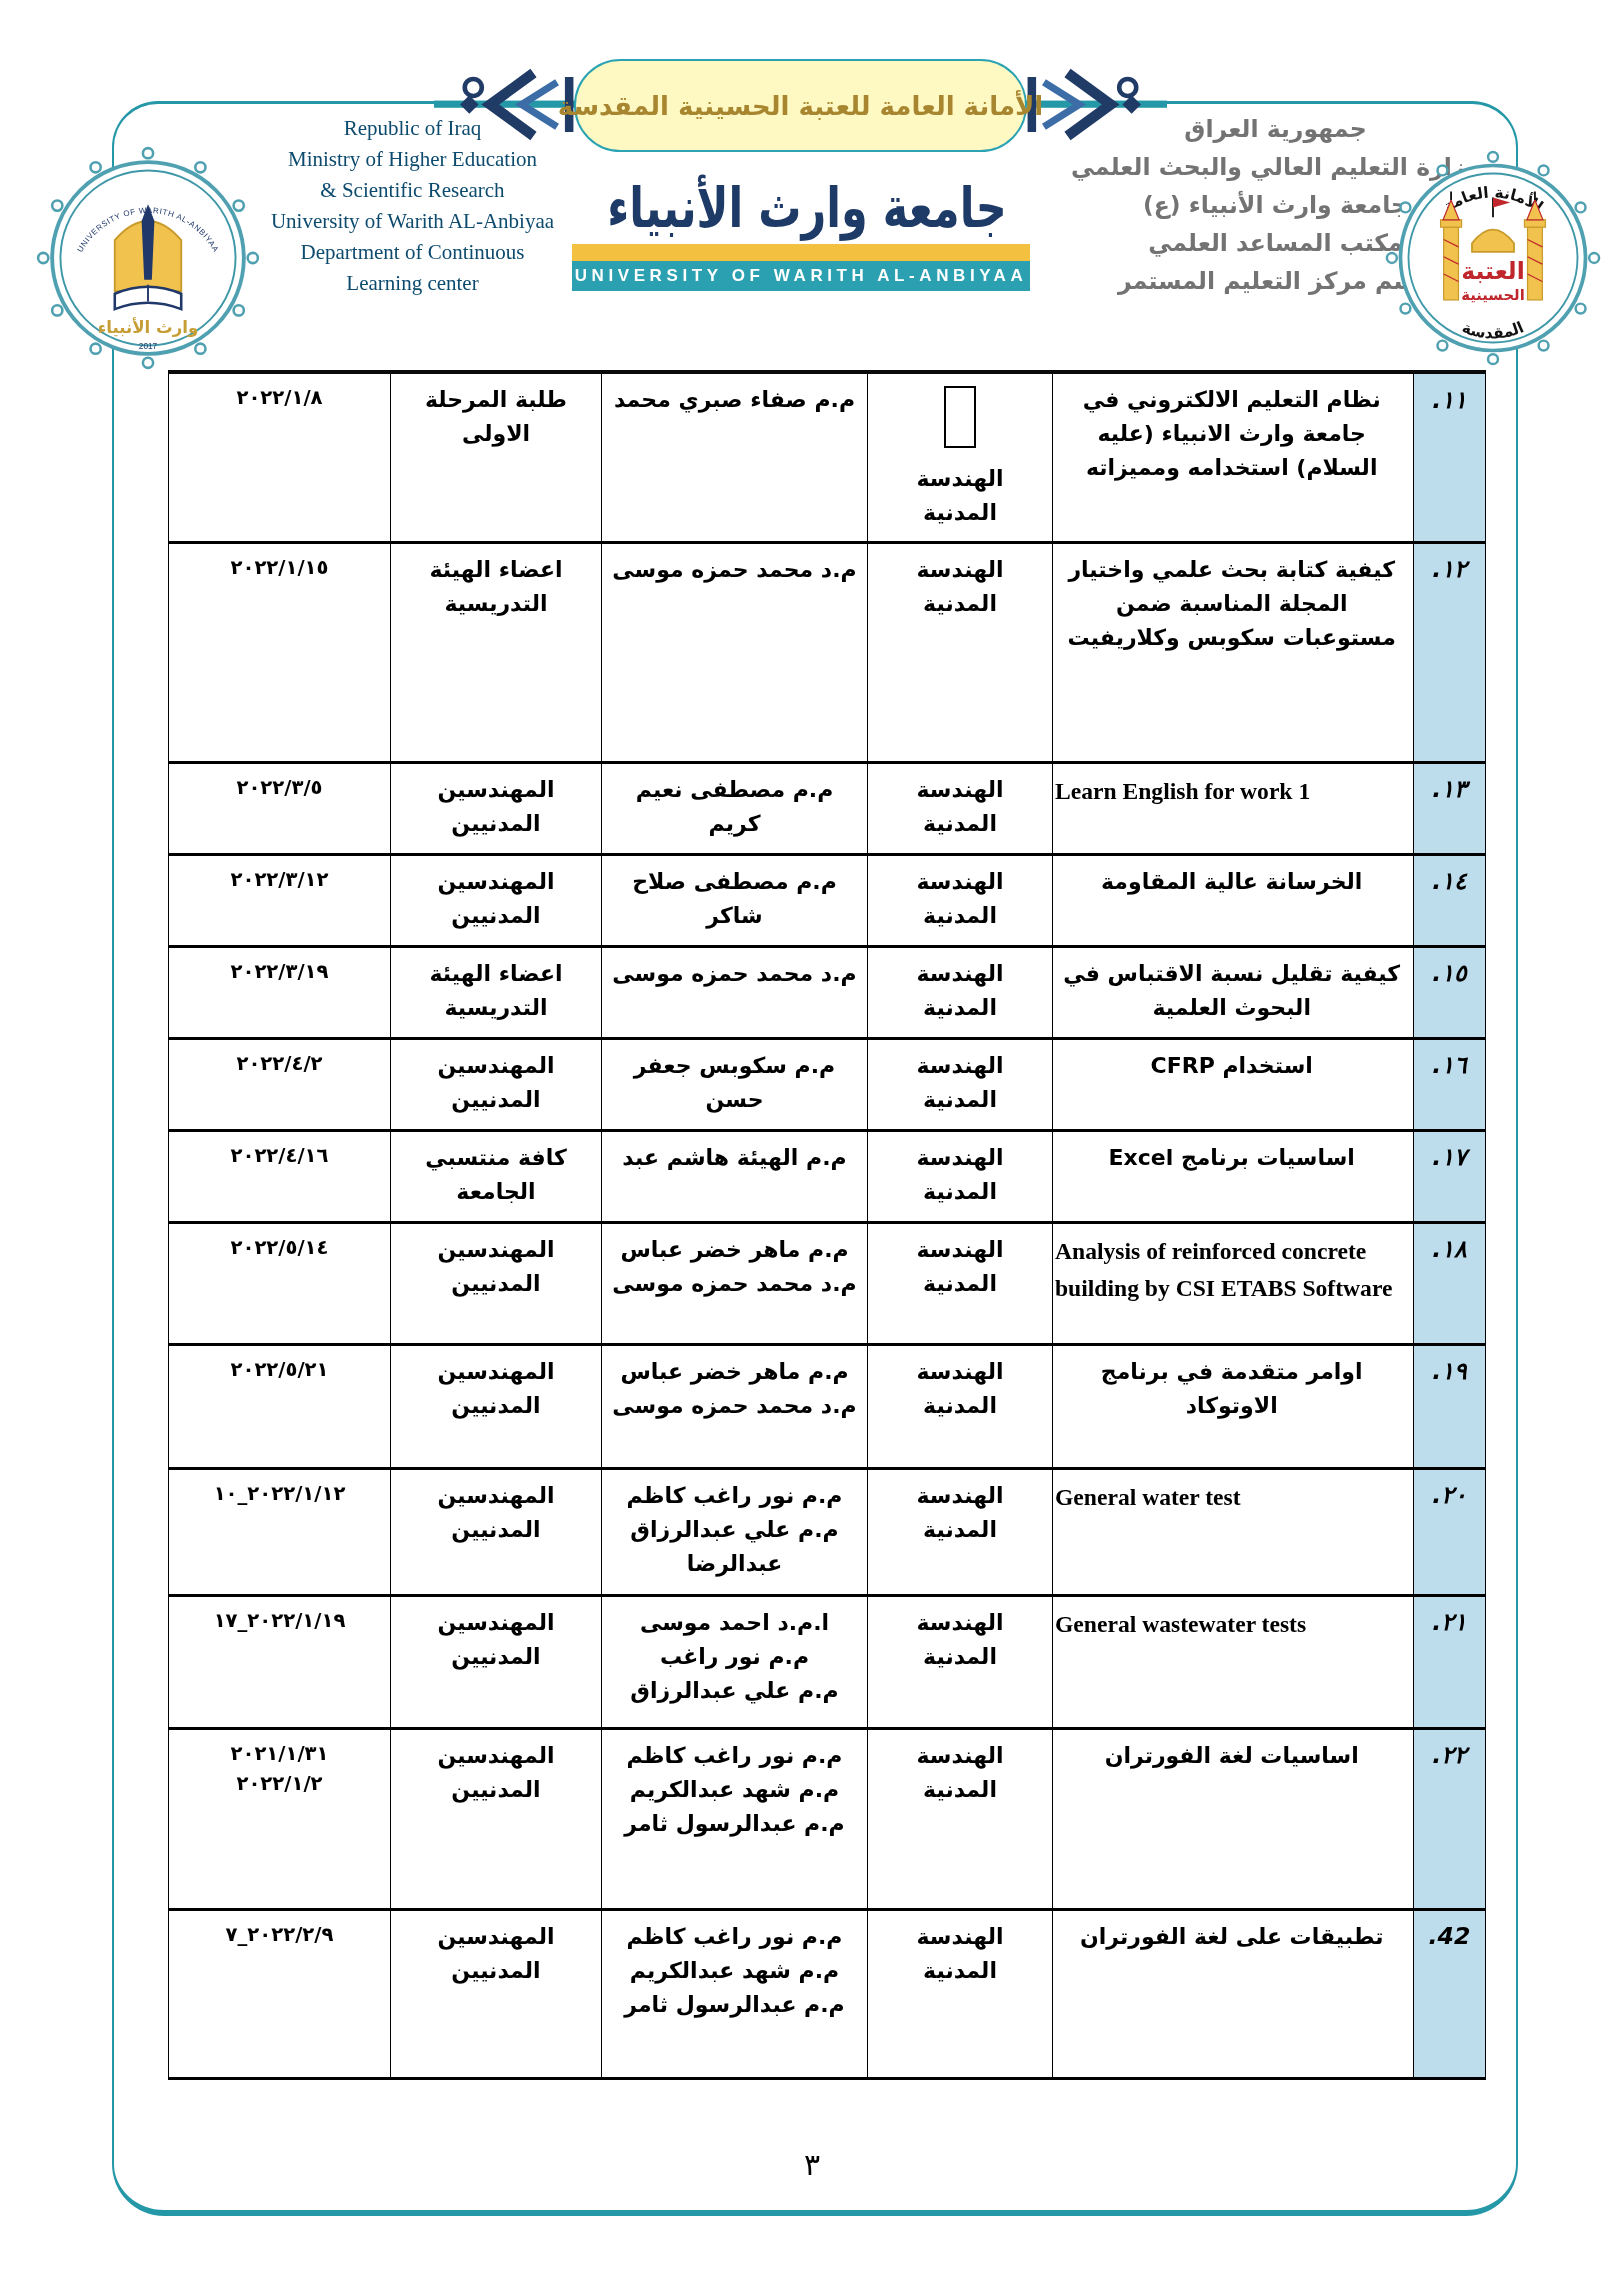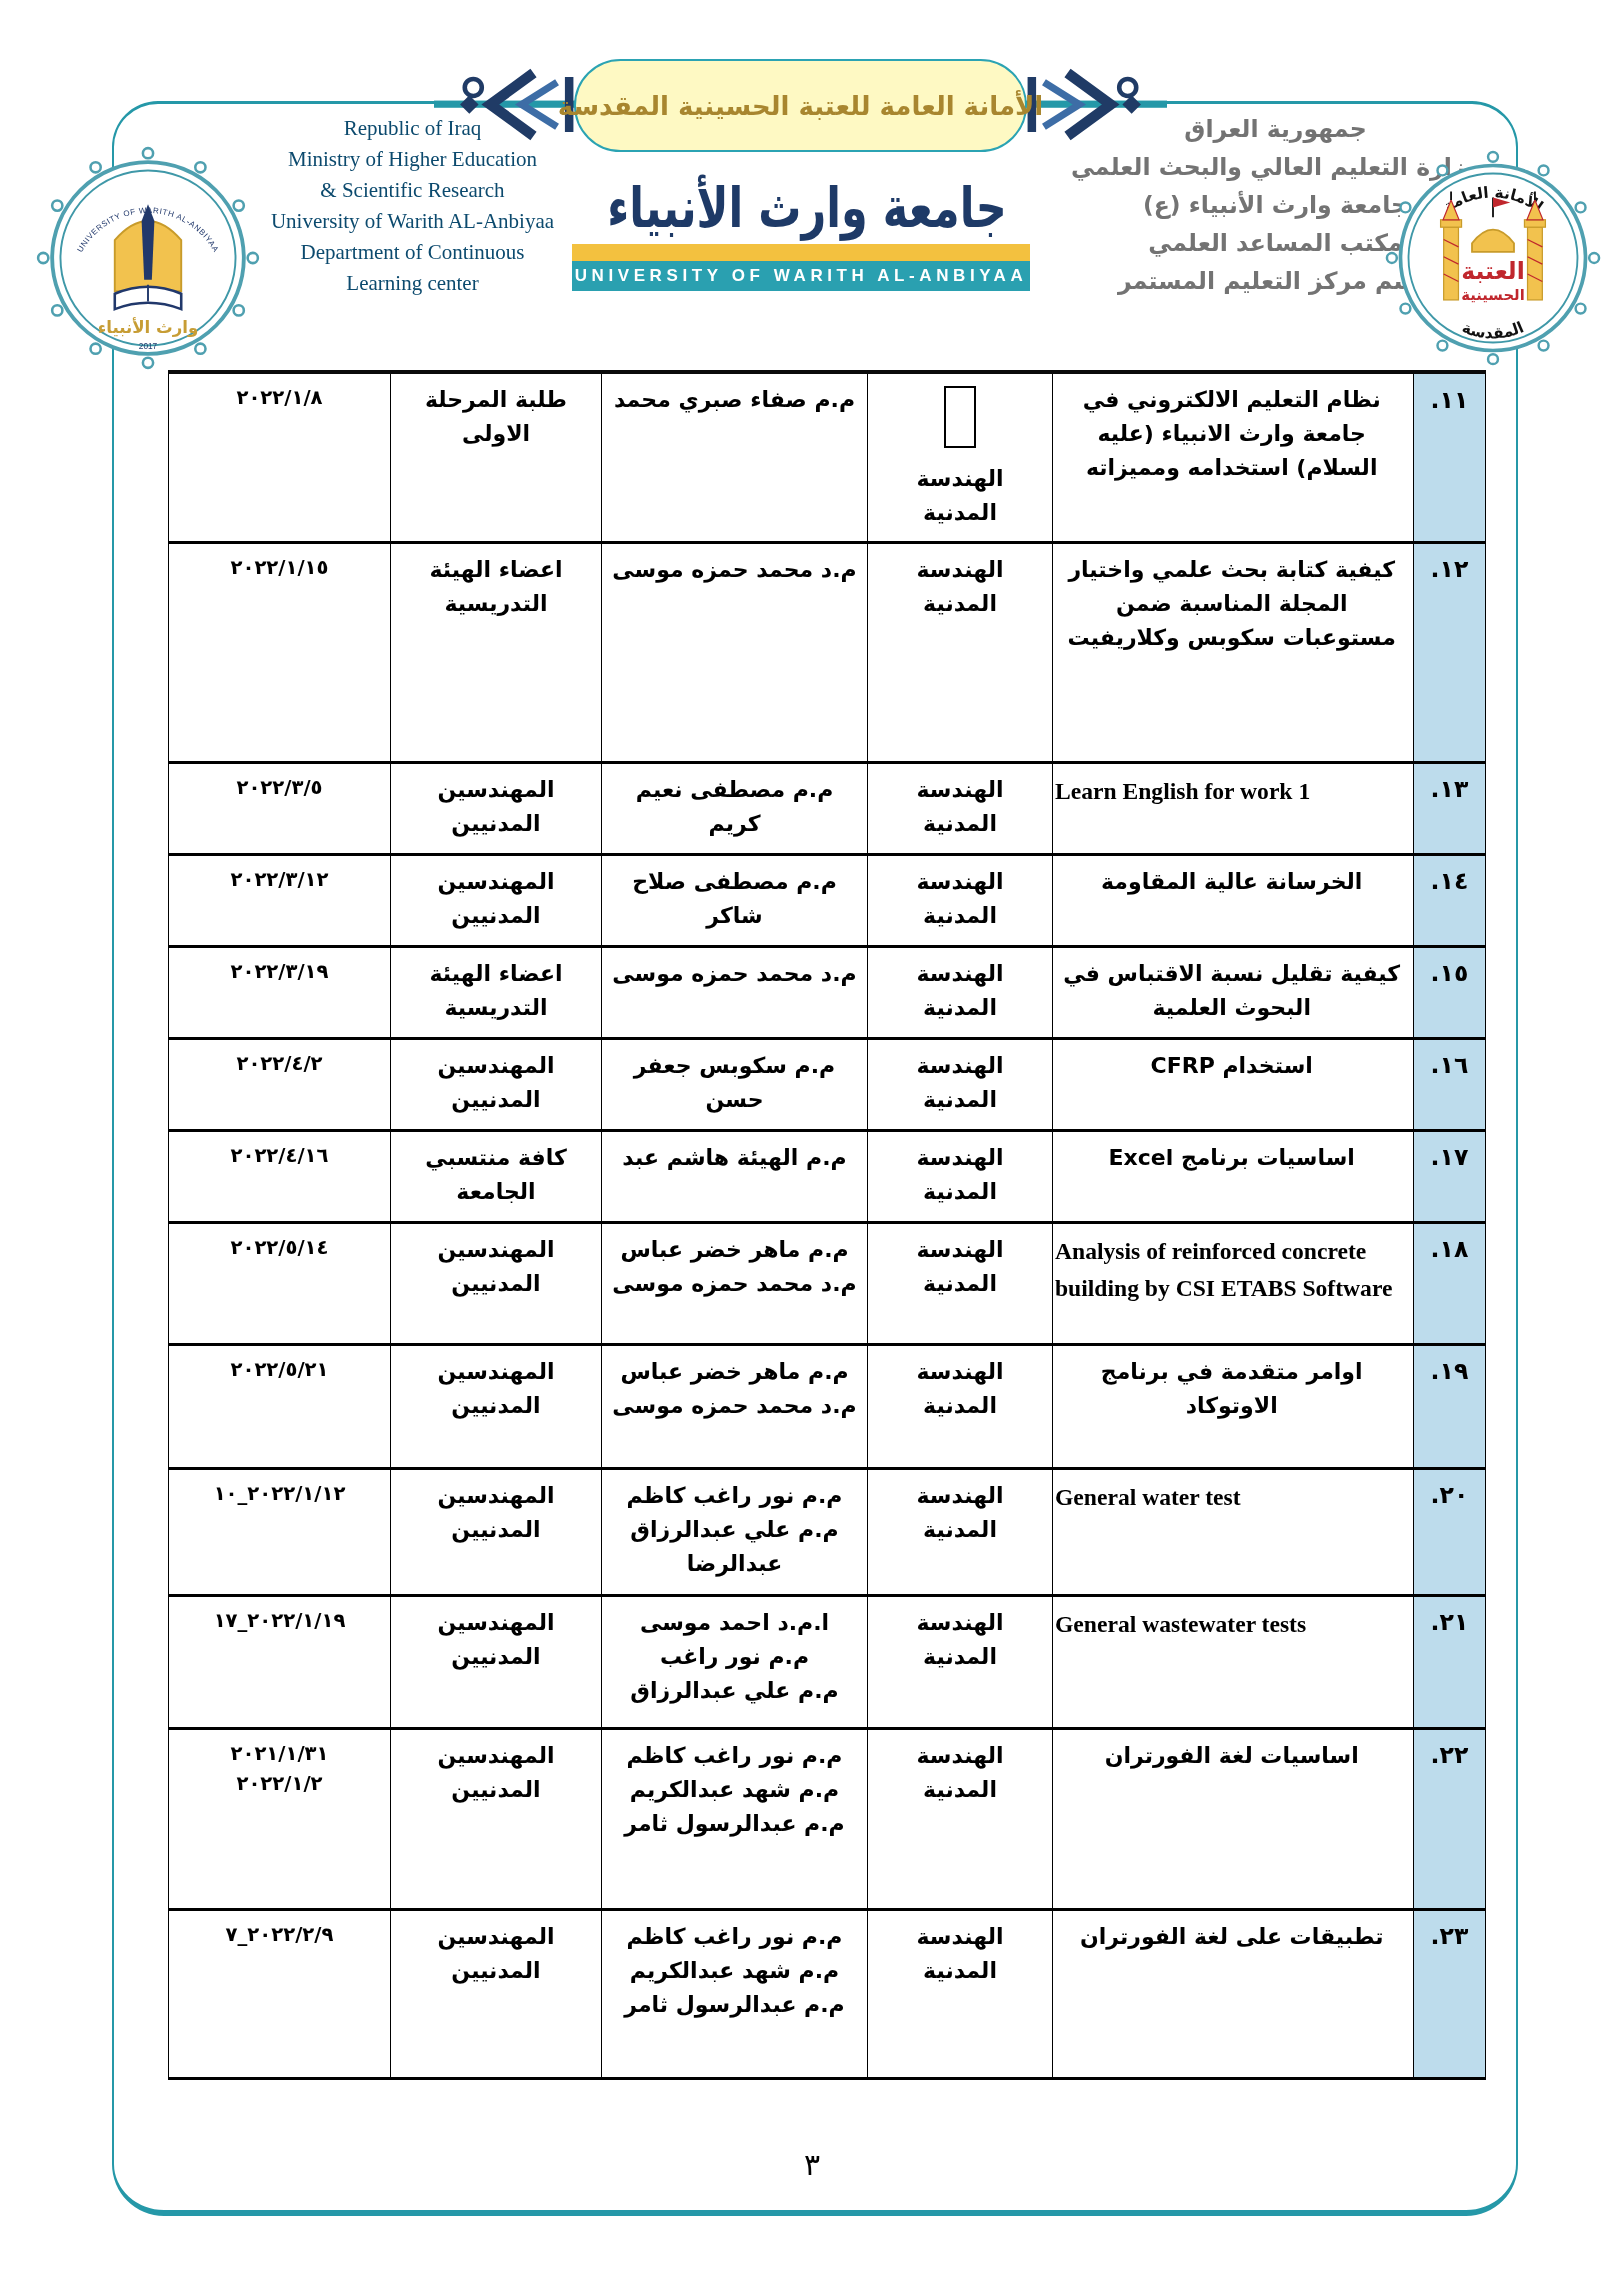--- a/index.html
+++ b/index.html
@@ -35,21 +35,21 @@
   .logo.right{left:1382px;top:147px;width:222px;height:222px;}
   
   .tbl-wrap{position:absolute;left:168px;top:370px;z-index:1;}
   table.course{border-collapse:collapse;table-layout:fixed;width:1317px;direction:rtl;
                background:#fff;border:1.3px solid #000;border-top:4.6px solid #0a0a0a;
                border-bottom:3.3px solid #000;}
   td{border-left:1.3px solid #000;border-right:1.3px solid #000;border-top:3.3px solid #000;
      border-bottom:3.3px solid #000;vertical-align:top;text-align:center;
      padding:9.2px 7.9px 5.2px;font-weight:bold;font-size:22px;line-height:1.55;color:#000;
      overflow:hidden;box-sizing:border-box;}
-  td.cell-no{background:#BDDCEC;font-size:23.6px;padding-top:7.9px;}
+  td.cell-no{background:#BDDCEC;font-size:23.6px;padding-top:7.9px;font-style:italic;}
   td.cell-title{text-align:center;padding-right:10.5px;}
   td.cell-title.lang-en{direction:ltr;text-align:left;font-family:"Liberation Serif",serif;
                         font-size:23.6px;line-height:1.6;padding-left:2px;}
   td.cell-date{font-size:19.6px;}
   .tofu{display:inline-block;width:27.5px;height:58px;border:2.6px solid #000;margin:2.6px auto 3.9px;}
   
   tbody tr:nth-child(1) td{height:170px}  tbody tr:nth-child(2) td{height:220px}
   tbody tr:nth-child(3) td{height:92px}  tbody tr:nth-child(4) td{height:92px}
   tbody tr:nth-child(5) td{height:92px}  tbody tr:nth-child(6) td{height:92px}
   tbody tr:nth-child(7) td{height:92px}  tbody tr:nth-child(8) td{height:122px}
@@ -376,21 +376,21 @@
               <div>م.م شهد عبدالكريم</div>
               <div>م.م عبدالرسول ثامر</div>
             </td>
             <td class="cell-aud">المهندسين المدنيين</td>
             <td class="cell-date">
               <div dir="ltr">٢٠٢١/١/٣١</div>
               <div dir="ltr">٢٠٢٢/١/٢</div>
             </td>
           </tr>
           <tr>
-            <td class="cell-no">٢٣.</td>
+            <td class="cell-no">42.</td>
             <td class="cell-title">تطبيقات على لغة الفورتران</td>
             <td class="cell-dept">
               <div>الهندسة المدنية</div>
             </td>
             <td class="cell-ins">
               <div>م.م نور راغب كاظم</div>
               <div>م.م شهد عبدالكريم</div>
               <div>م.م عبدالرسول ثامر</div>
             </td>
             <td class="cell-aud">المهندسين المدنيين</td>

